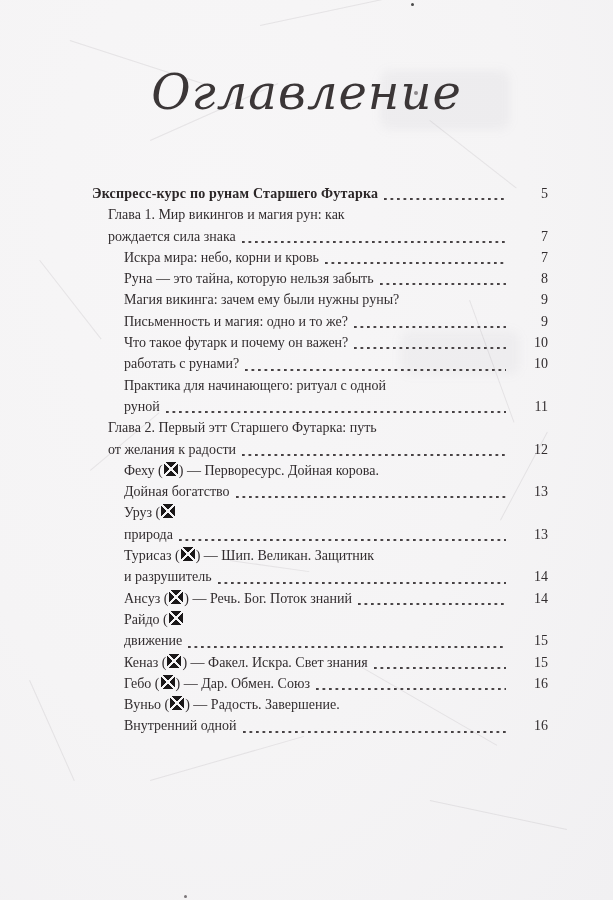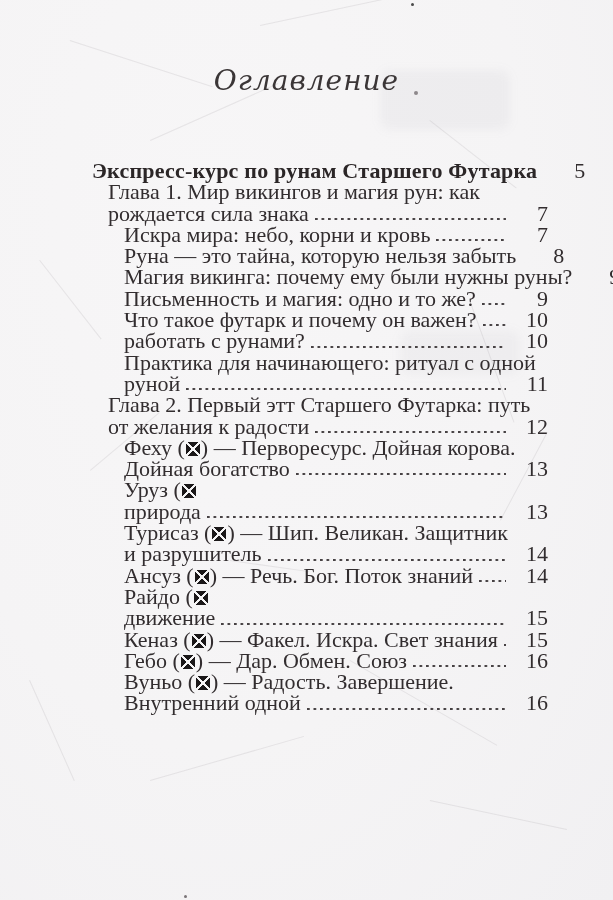--- a/index.html
+++ b/index.html
@@ -12,27 +12,27 @@
   
   .crease { position:absolute; height:1px; background:rgba(140,135,142,0.16); transform-origin:0 0; }
   .speck  { position:absolute; border-radius:50%; }
   .smudge { position:absolute; border-radius:10px; filter:blur(5px); }
 
   .title {
     position:absolute; top:64px; left:0; right:0;
     text-align:center;
     font-family:"DejaVu Serif","Liberation Serif",serif;
     font-style:italic; font-weight:400;
-    font-size:28px; letter-spacing:1px;
+    font-size:48px; letter-spacing:1px;
     color:#3b3637;
   }
 
   .toc {
-    position:absolute; left:92px; top:160px; width:456px;
-    font-size:22px; line-height:21.3px;
+    position:absolute; left:92px; top:183px; width:456px;
+    font-size:14px; line-height:21.3px;
   }
   .row { display:flex; align-items:baseline; }
   .row .t { white-space:pre; }
   .lvl0 { padding-left:0; }
   .lvl1 { padding-left:16px; }
   .lvl2 { padding-left:32px; }
   .lvl0 .t { font-weight:700; letter-spacing:0.2px; color:#2b2627; }
 
   .fill {
     flex:1 1 auto; min-width:0; height:4px;
@@ -101,21 +101,21 @@
         <span class="t">Искра мира: небо, корни и кровь</span>
         <span class="fill"></span>
         <span class="pg">7</span>
       </div>
     <div class="row lvl2 dotted">
         <span class="t">Руна — это тайна, которую нельзя забыть</span>
         <span class="fill"></span>
         <span class="pg">8</span>
       </div>
     <div class="row lvl2">
-        <span class="t">Магия викинга: почему ему были нужны руны?</span>
+        <span class="t">Магия викинга: зачем ему были нужны руны?</span>
         <span class="fill"></span>
         <span class="pg">9</span>
       </div>
     <div class="row lvl2 dotted">
         <span class="t">Письменность и магия: одно и то же?</span>
         <span class="fill"></span>
         <span class="pg">9</span>
       </div>
     <div class="row lvl2 dotted">
         <span class="t">Что такое футарк и почему он важен?</span>

